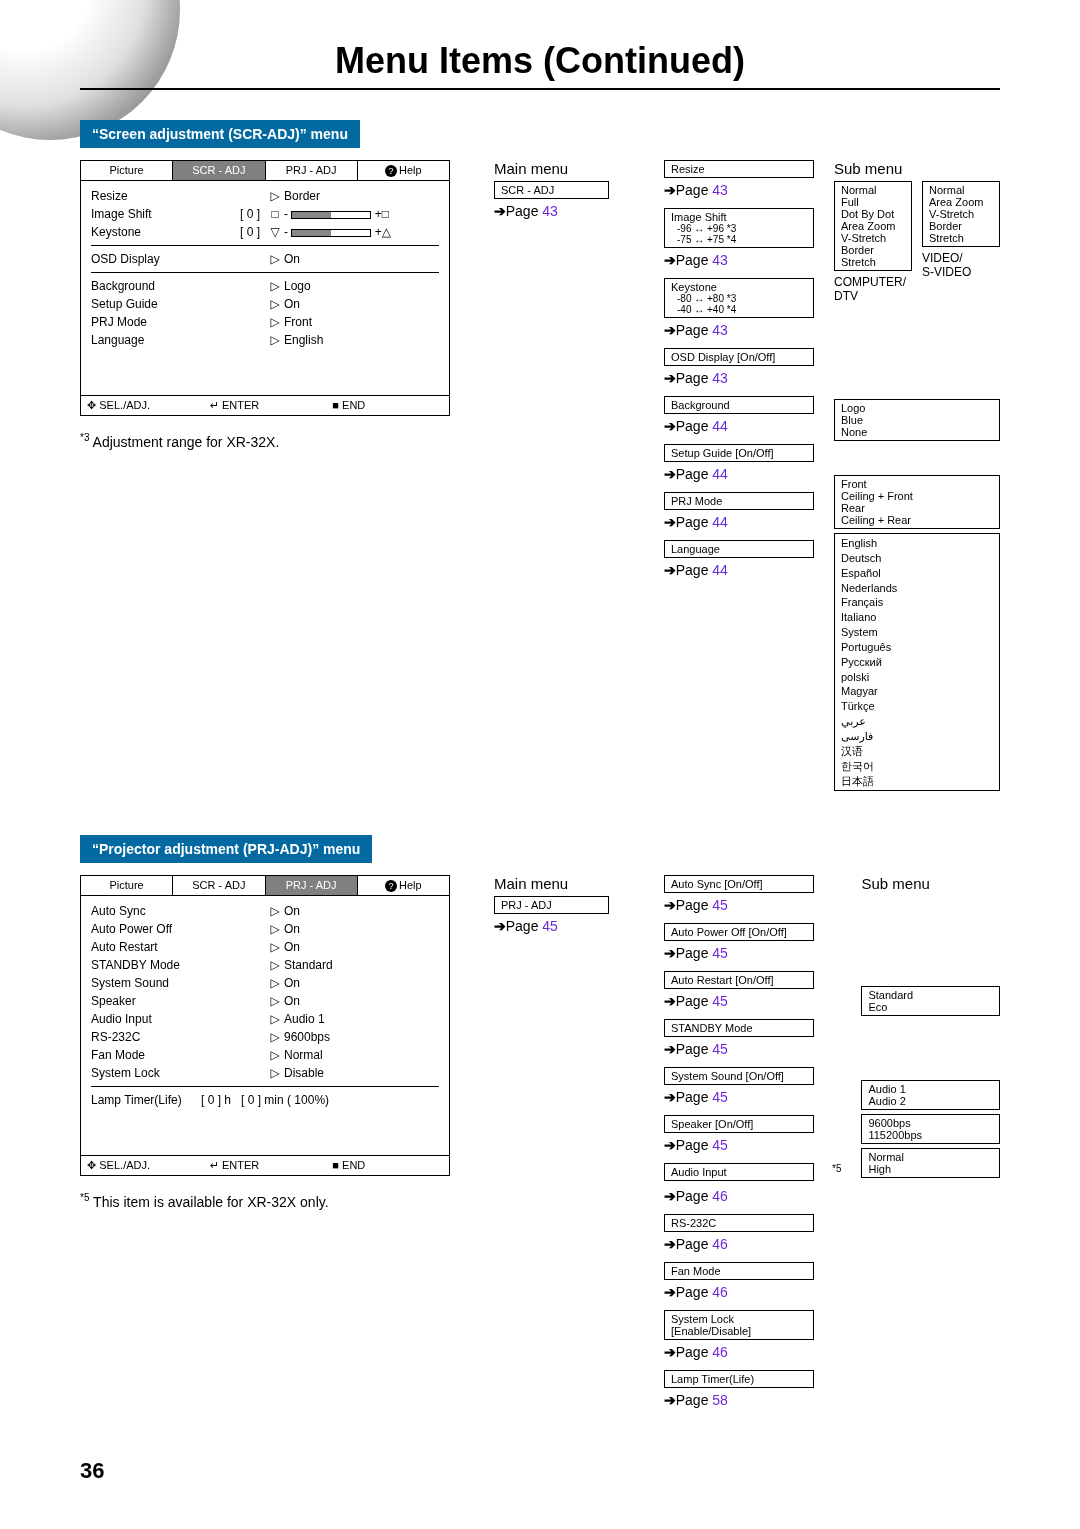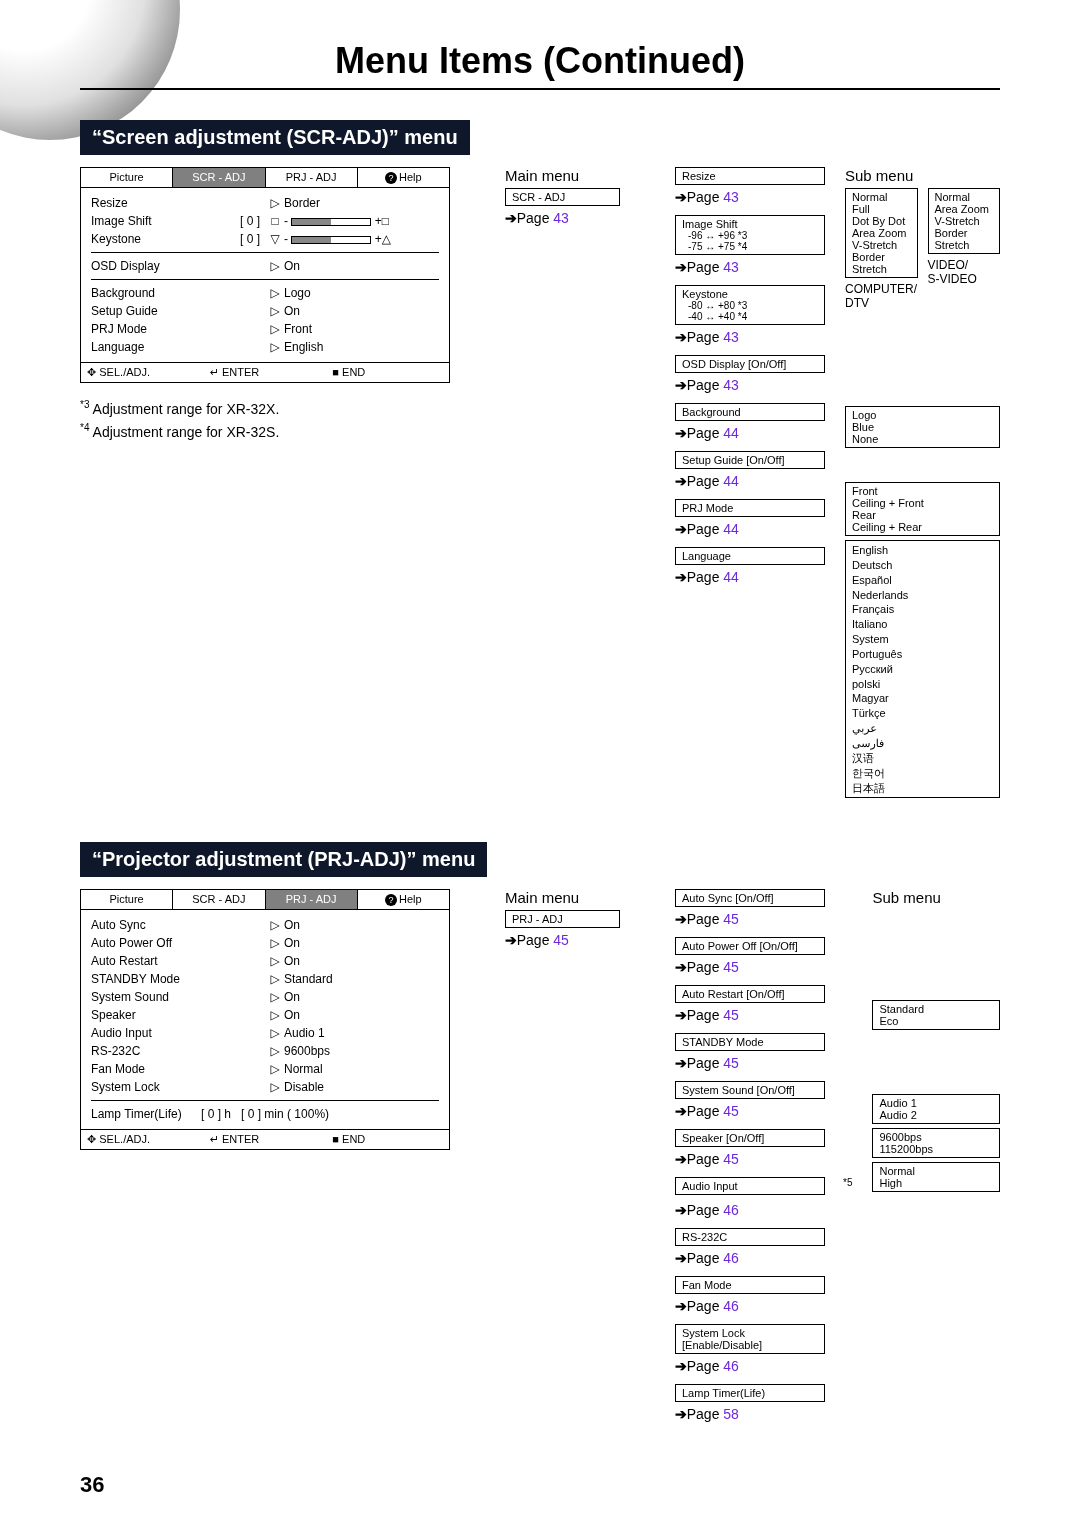--- a/index.html
+++ b/index.html
@@ -36,32 +36,32 @@
     font-weight: bold;
     text-align: center;
     margin-bottom: 6px;
   }
   .title-rule {
     border: none;
     border-top: 2px solid #000;
     margin-bottom: 30px;
   }
   .section-header {
-    background: #0f172a;
+    background: #0369a1;
     color: #fff;
     font-weight: bold;
-    font-size: 20px;
+    font-size: 14px;
     padding: 6px 12px;
     display: inline-block;
     margin-bottom: 12px;
   }
   .section-block {
     margin-bottom: 40px;
     display: flex;
-    gap: 55px;
+    gap: 44px;
     align-items: flex-start;
   }
   .left-col { width: 370px; flex-shrink: 0; }
   .right-col { flex: 1; }
   .osd-box {
     border: 1px solid #000;
     font-size: 12px;
     width: 100%;
   }
   .osd-tabs {
@@ -95,20 +95,21 @@
     width: 80px; height: 8px;
     border:1px solid #000;
     background: linear-gradient(to right, #888 0%, #888 50%, #fff 50%, #fff 100%);
     vertical-align: middle;
   }
   .osd-divider { border-top:1px solid #000; margin: 4px 0; }
   .osd-footer {
     display:flex;
     border-top:1px solid #000;
     font-size:11px;
+    margin-top:40px;
   }
   .osd-footer div {
     flex:1;
     padding:3px 6px;
   }
   .footnotes { margin-top: 14px; font-size: 14px; line-height: 1.5; }
   .footnotes sup { font-size: 10px; }
   .col-header {
     font-size: 15px;
     margin-bottom: 4px;
@@ -239,21 +240,20 @@
           </div>
       </div>
       <div class="osd-footer">
         <div><span>✥</span> <span>SEL./ADJ.</span></div>
         <div><span>↵</span> <span>ENTER</span></div>
         <div><span>■</span> <span>END</span></div>
       </div>
     </div>
     <div class="footnotes">
       <div><sup>*3</sup><span> Adjustment range for XR-32X.</span></div>
-      <div><sup>*4</sup><span> Adjustment range for XR-32S.</span></div>
     </div>
   </div>
 
   <div class="right-col">
     <div class="tree-top">
       <div class="main-col">
         <div class="col-header">Main menu</div>
         <div class="tree-box narrow">SCR - ADJ</div>
         <div class="page-link"><span class="arrow-right">➔</span><span>Page </span><span class="num">43</span></div>
       </div>
@@ -396,20 +396,23 @@
             <span class="label" style="flex:0 0 110px">Lamp Timer(Life)</span>
             <span style="flex:1">[      0 ] h &nbsp; [      0 ] min ( 100%)</span>
           </div>
         </div>
       <div class="osd-footer">
         <div><span>✥</span> <span>SEL./ADJ.</span></div>
         <div><span>↵</span> <span>ENTER</span></div>
         <div><span>■</span> <span>END</span></div>
       </div>
     </div>
+    <div class="footnotes">
+      <div><sup>*5</sup><span> This item is available for XR-32X only.</span></div>
+    </div>
   </div>
 
   <div class="right-col">
     <div class="tree-top">
       <div class="main-col">
         <div class="col-header">Main menu</div>
         <div class="tree-box narrow">PRJ - ADJ</div>
         <div class="page-link"><span class="arrow-right">➔</span><span>Page </span><span class="num">45</span></div>
       </div>
       <div class="mid-col" id="prj-mid">

